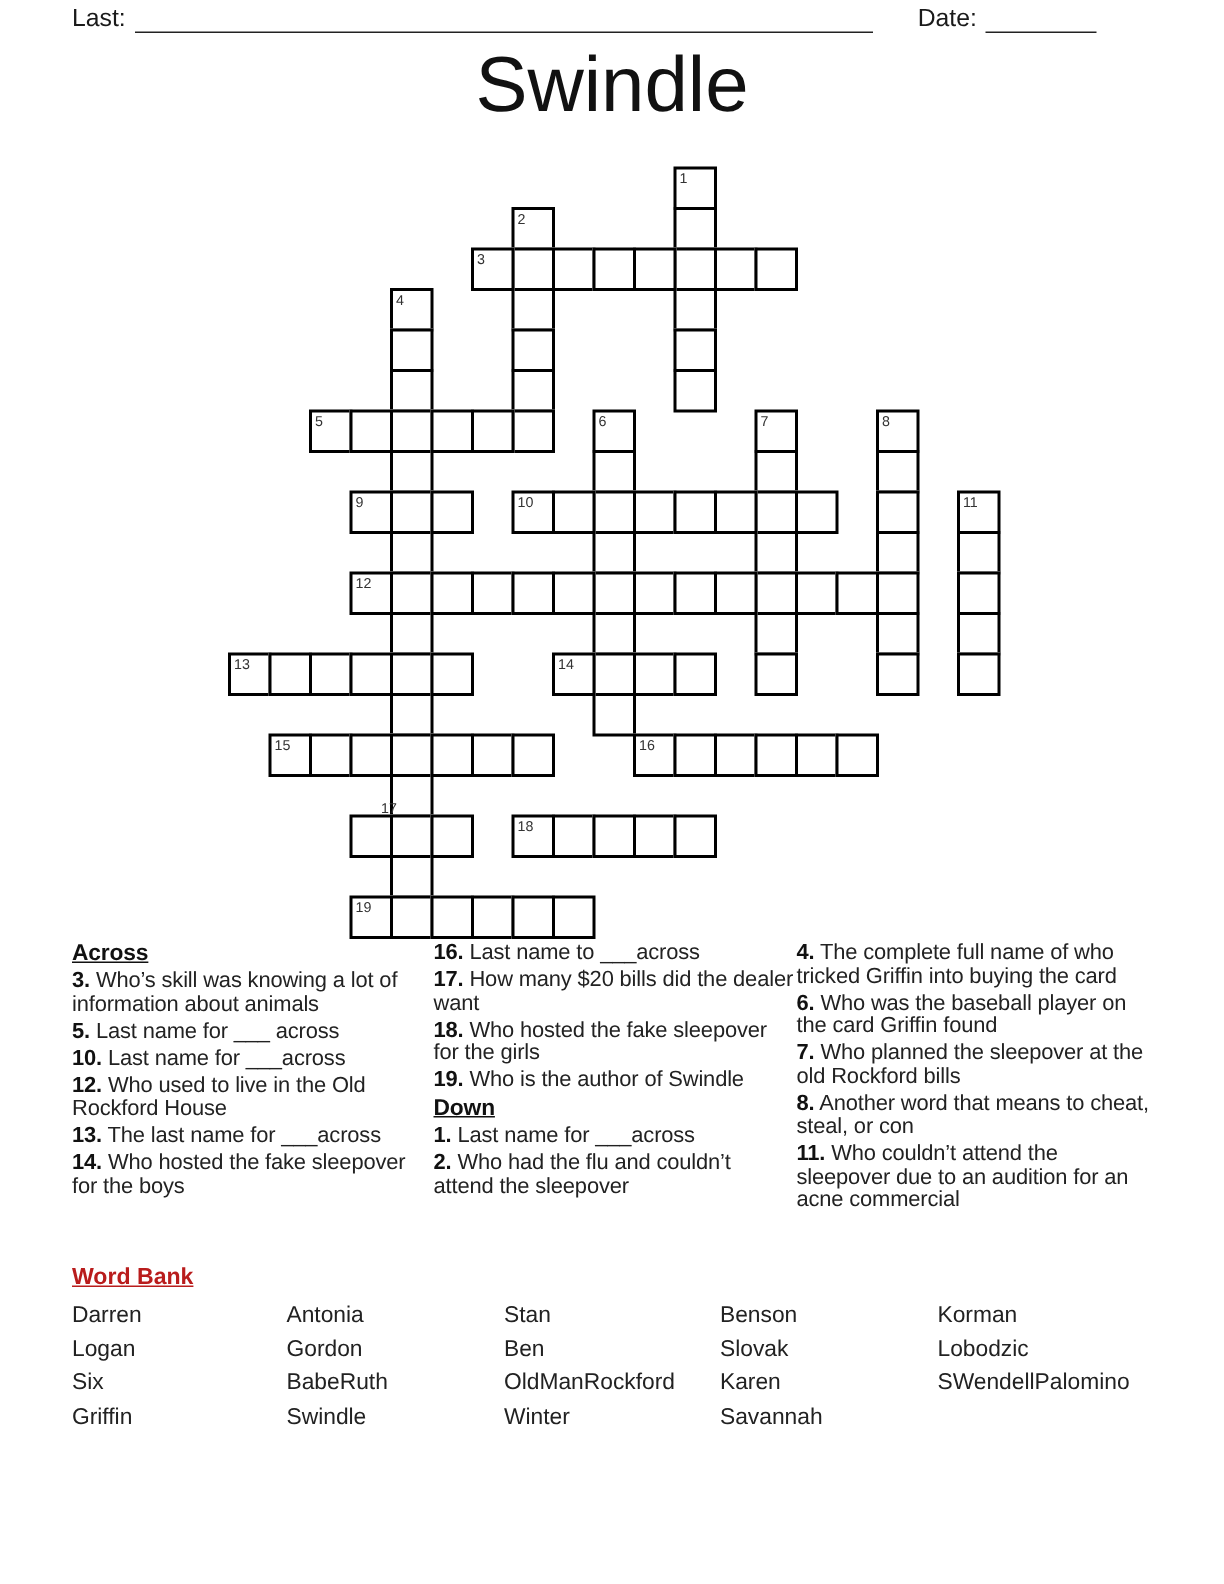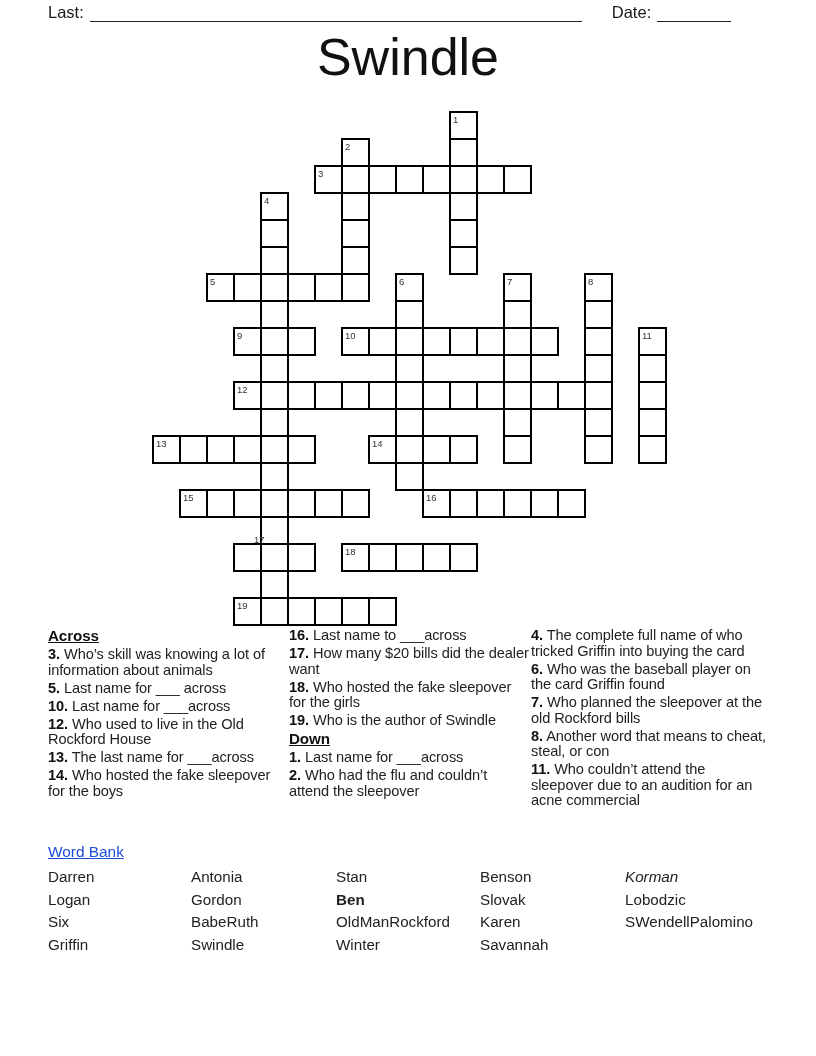--- a/index.html
+++ b/index.html
@@ -33,22 +33,22 @@
   
   .cluecol { position:absolute; top:628px; font-size:14.6px; line-height:15.5px; letter-spacing:-0.1px; color:#222; }
   .clue { margin-bottom:2.5px; }
   .clue b { color:#111; }
   .sec-header {
     font-weight:bold; text-decoration:underline; font-size:15.2px;
     margin-bottom:3.5px; color:#111;
   }
   
   .wb-header {
-    position:absolute; left:48px; top:843px; font-weight:normal; text-decoration:underline;
-    font-size:15.4px; color:#1d4ed8;
+    position:absolute; left:48px; top:843px; font-weight:bold; text-decoration:underline;
+    font-size:15.4px; color:#b91c1c;
   }
   .wb-word { position:absolute; font-size:15.2px; line-height:17px; color:#222; white-space:nowrap; }
 </style>
 </head>
 <body>
 
 <div class="page">
 
   <div class="topline">
     <span>Last:</span>
@@ -223,24 +223,24 @@
         <div class="clue"><b>11.</b> <span>Who couldn’t attend the sleepover due to an audition for an acne commercial</span></div>
       </div>
     </div>
 
   <div class="wb-header">Word Bank</div>
   <div id="wordbank">
       <div class="wb-word" style="left: 48px; top: 868px;">Darren</div>
       <div class="wb-word" style="left: 191px; top: 868px;">Antonia</div>
       <div class="wb-word" style="left: 336px; top: 868px;">Stan</div>
       <div class="wb-word" style="left: 480px; top: 868px;">Benson</div>
-      <div class="wb-word" style="left: 625px; top: 868px; font-style: italic;">Korman</div>
+      <div class="wb-word" style="left: 625px; top: 868px;">Korman</div>
       <div class="wb-word" style="left: 48px; top: 890.5px;">Logan</div>
       <div class="wb-word" style="left: 191px; top: 890.5px;">Gordon</div>
-      <div class="wb-word" style="left: 336px; top: 890.5px; font-weight: bold;">Ben</div>
+      <div class="wb-word" style="left: 336px; top: 890.5px;">Ben</div>
       <div class="wb-word" style="left: 480px; top: 890.5px;">Slovak</div>
       <div class="wb-word" style="left: 625px; top: 890.5px;">Lobodzic</div>
       <div class="wb-word" style="left: 48px; top: 913px;">Six</div>
       <div class="wb-word" style="left: 191px; top: 913px;">BabeRuth</div>
       <div class="wb-word" style="left: 336px; top: 913px;">OldManRockford</div>
       <div class="wb-word" style="left: 480px; top: 913px;">Karen</div>
       <div class="wb-word" style="left: 625px; top: 913px;">SWendellPalomino</div>
       <div class="wb-word" style="left: 48px; top: 935.5px;">Griffin</div>
       <div class="wb-word" style="left: 191px; top: 935.5px;">Swindle</div>
       <div class="wb-word" style="left: 336px; top: 935.5px;">Winter</div>

